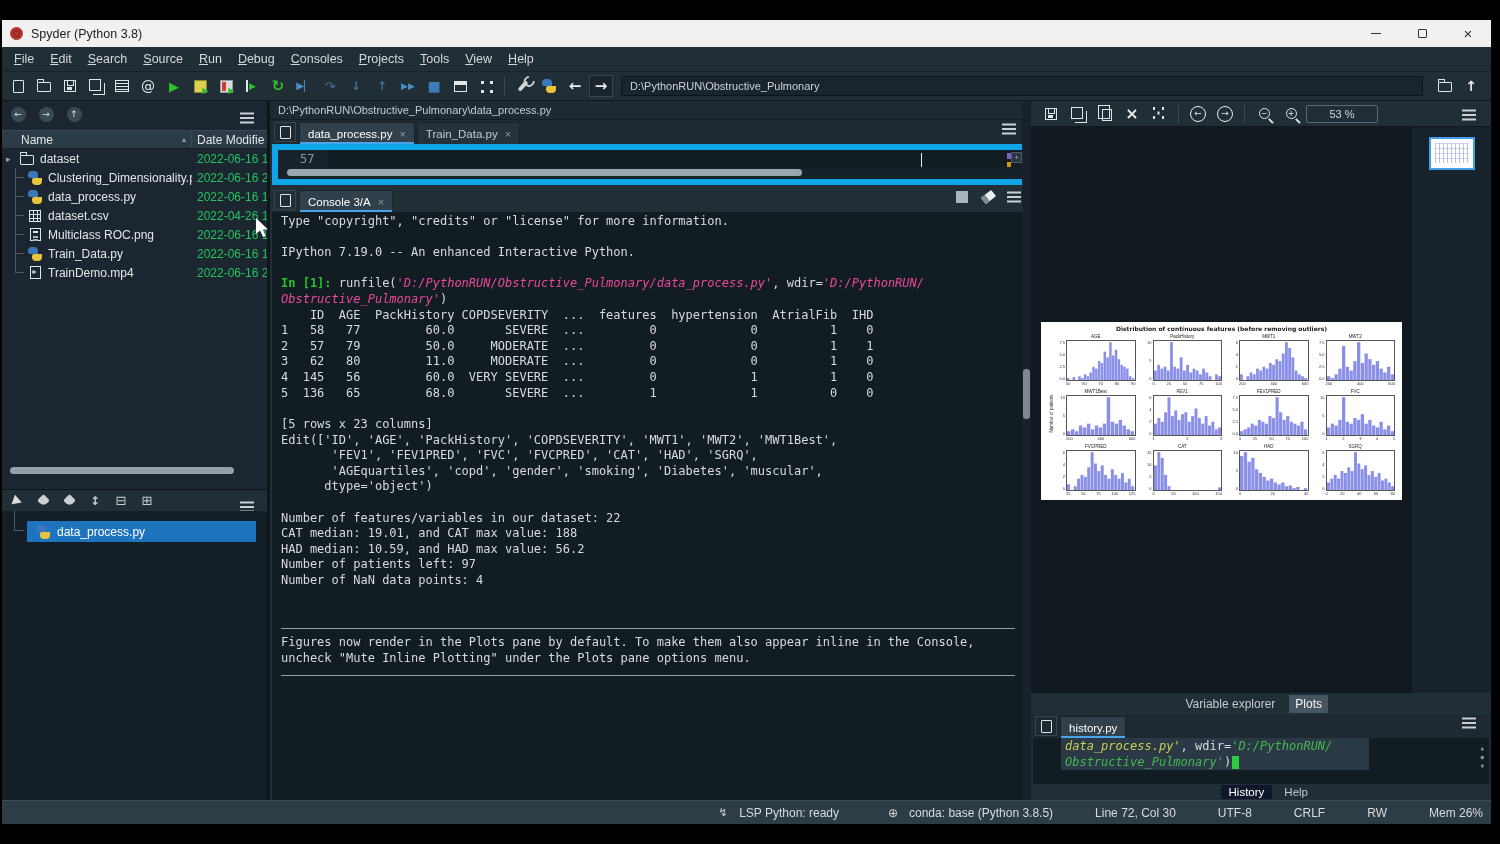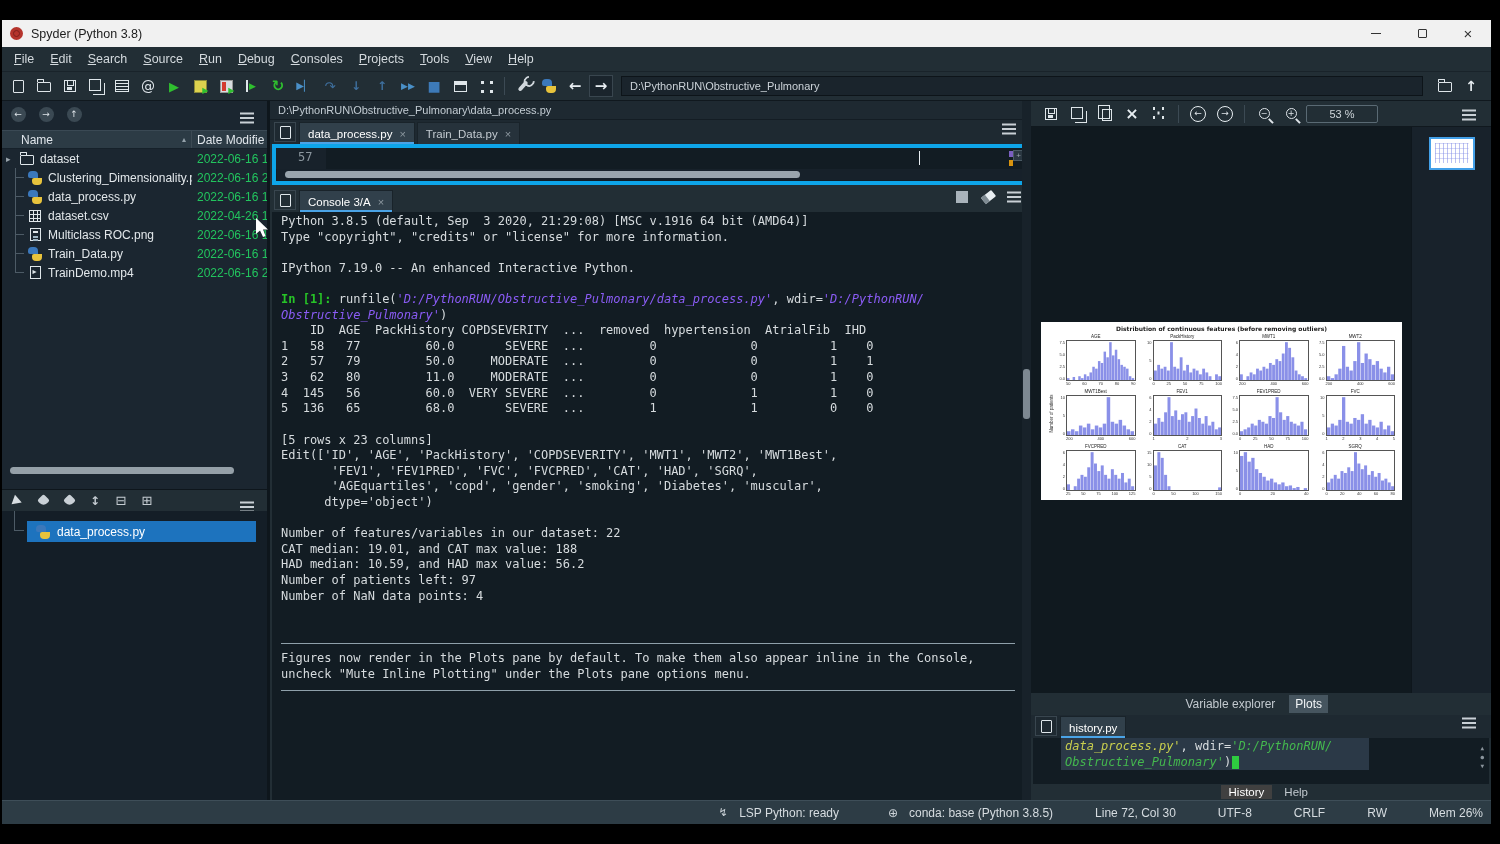--- a/index.html
+++ b/index.html
@@ -143,40 +143,40 @@
   .etabbar{position:absolute;top:19px;height:24px;left:0;right:0;background:#1e2931;
     display:flex;align-items:flex-end}
   .tabicon{width:22px;height:20px;border:1px solid #39464f;margin:0 3px 2px 4px;display:flex;
     align-items:center;justify-content:center;flex:none}
   .etab{height:22px;display:flex;align-items:center;padding:0 8px;font-size:11.5px;color:#c3cad0;
     background:#26323b;margin-right:2px;border:1px solid #19232a;border-bottom:none}
   .etab.active{background:#31404b;color:#fff;box-shadow:inset 0 -2px 0 #4aa3e6}
   .tclose{margin-left:7px;color:#8d98a0;font-size:11px}
   .tabmenu{margin-left:auto;margin-right:10px;margin-bottom:4px}
   .editor{position:absolute;top:43px;height:41px;left:2px;right:2px;background:#121c23;
-    border:4px solid #0ea5e9}
+    border:6px solid #0ea5e9}
   .gutter{position:absolute;left:0;top:0;bottom:12px;width:50px;background:#18222b;color:#8b969e;
     font-family:"DejaVu Sans Mono",monospace;font-size:12px;padding:2px 0 0 22px}
   .ecursor{position:absolute;left:643px;top:3px;width:1px;height:14px;background:#e8eef2}
   .mkP{position:absolute;right:12px;top:3px;width:4px;height:6px;background:#7a5fc0}
   .mkO{position:absolute;right:12px;top:12px;width:4px;height:6px;background:#d9940f}
   .cornerbtn{position:absolute;right:1px;top:2px;width:11px;height:11px;background:#2a3741;
     border:1px solid #4a5a64;color:#9aa5ad;font-size:8px;display:flex;align-items:center;justify-content:center}
   .ehscroll{position:absolute;left:1px;right:1px;bottom:1px;height:11px;background:#17212a;
     display:flex;align-items:center}
   .ehscroll .handle{width:515px;height:7px;border-radius:4px;background:#9aa5ad;margin-left:8px}
   .ctabbar{position:absolute;top:87px;height:24px;left:0;right:0;background:#222e35;
     display:flex;align-items:flex-end}
   .crightic{display:flex;align-items:center;gap:8px;margin-left:auto;margin-right:8px;margin-bottom:3px}
   .console{position:absolute;top:111px;bottom:0;left:2px;right:2px;background:#121c23;overflow:hidden;
     font-family:"DejaVu Sans Mono",monospace;font-size:12px;color:#d6dbde;padding:2px 14px 0 9px}
   .cline{height:15.62px;white-space:pre}
   .seg-p{}
   .seg-g{color:#27c427;font-weight:700}
-  .seg-s{color:#8b5cf6;font-style:italic}
+  .seg-s{color:#ec4899;font-style:italic}
   .hrline{height:15.62px;position:relative}
   .hrline:after{content:"";position:absolute;left:0;right:0;top:8px;border-top:1px solid #8fa0aa}
   .cvscroll{position:absolute;right:0;top:0;bottom:0;width:9px;background:#18222a}
   .cvscroll .handle{position:absolute;left:1px;right:1px;top:268px;height:50px;background:#7d8891;border-radius:3px}
 
   
   .ptoolbar{position:absolute;top:0;left:0;right:0;height:26px;background:#222e35;display:flex;
     align-items:center;gap:3px;padding-left:8px;border-bottom:1px solid #10181e}
   .zoombox{width:72px;height:18px;border:1px solid #5a6a74;color:#cfd6db;font-size:11px;
     display:flex;align-items:center;justify-content:center;border-radius:2px;}
@@ -201,21 +201,21 @@
   .hline:first-child{margin-top:5px}
   .hs1{color:#c9cf4e}
   .hs2{color:#44b94e}
   .hp{color:#d6dbde;font-style:normal}
   .hcur{display:inline-block;width:7px;height:13px;background:#2ecc40;margin-left:1px}
   .hscrollw{position:absolute;right:5px;top:6px;display:flex;flex-direction:column;align-items:center;
     gap:2px;color:#8a949c;font-size:6px;font-style:normal}
   .hbtabs{position:absolute;top:683px;height:16px;left:0;right:0;display:flex;justify-content:flex-end;
     padding-right:177px;gap:6px;font-size:11.5px;align-items:center}
   .hbt{color:#c2c9cf;padding:1px 6px}
-  .hbt.active{background:#404040;color:#fff;padding:1px 8px}
+  .hbt.active{background:#0f172a;color:#fff;padding:1px 8px}
 
   
   .figure{position:absolute;left:10px;top:195px;width:361px;height:178px;background:#fff;color:#222}
   .figtitle{text-align:center;font-size:6px;font-weight:700;padding-top:3px;
     font-family:"DejaVu Sans",sans-serif}
   .figylabel{position:absolute;left:-9px;top:50%;transform:rotate(-90deg);font-size:4.5px;color:#333}
   .figgrid{display:grid;grid-template-columns:repeat(4,1fr);column-gap:7px;row-gap:3px;
     padding:2px 7px 2px 15px;height:calc(100% - 12px)}
   .sp{display:flex;flex-direction:column;min-height:0}
   .sptitle{text-align:center;font-size:4.5px;color:#222;height:6px;flex:none}
@@ -623,28 +623,27 @@
               </span>
             </button>
             <button class="tbtn" style="width: 18px;">
               <span class="I">
                 <span class="icBurger"></span>
               </span>
             </button>
           </span>
         </div>
       <div class="console" id="console">
-          <div class="cline"><span class="seg-p">Python 3.8.5 (default, Sep  3 2020, 21:29:08) [MSC v.1916 64 bit (AMD64)]</span></div>
           <div class="cline"><span class="seg-p">Type "copyright", "credits" or "license" for more information.</span></div>
           <div class="cline"><span class="seg-p"></span></div>
           <div class="cline"><span class="seg-p">IPython 7.19.0 -- An enhanced Interactive Python.</span></div>
           <div class="cline"><span class="seg-p"></span></div>
           <div class="cline"><span class="seg-g">In [1]: </span><span class="seg-p">runfile(</span><span class="seg-s">'D:/PythonRUN/Obstructive_Pulmonary/data_process.py'</span><span class="seg-p">, wdir=</span><span class="seg-s">'D:/PythonRUN/</span></div>
           <div class="cline"><span class="seg-s">Obstructive_Pulmonary'</span><span class="seg-p">)</span></div>
-          <div class="cline"><span class="seg-p">    ID  AGE  PackHistory COPDSEVERITY  ...  removed  hypertension  AtrialFib  IHD</span></div>
+          <div class="cline"><span class="seg-p">    ID  AGE  PackHistory COPDSEVERITY  ...  features  hypertension  AtrialFib  IHD</span></div>
           <div class="cline"><span class="seg-p">1   58   77         60.0       SEVERE  ...         0             0          1    0</span></div>
           <div class="cline"><span class="seg-p">2   57   79         50.0     MODERATE  ...         0             0          1    1</span></div>
           <div class="cline"><span class="seg-p">3   62   80         11.0     MODERATE  ...         0             0          1    0</span></div>
           <div class="cline"><span class="seg-p">4  145   56         60.0  VERY SEVERE  ...         0             1          1    0</span></div>
           <div class="cline"><span class="seg-p">5  136   65         68.0       SEVERE  ...         1             1          0    0</span></div>
           <div class="cline"><span class="seg-p"></span></div>
           <div class="cline"><span class="seg-p">[5 rows x 23 columns]</span></div>
           <div class="cline"><span class="seg-p">Edit(['ID', 'AGE', 'PackHistory', 'COPDSEVERITY', 'MWT1', 'MWT2', 'MWT1Best',</span></div>
           <div class="cline"><span class="seg-p">       'FEV1', 'FEV1PRED', 'FVC', 'FVCPRED', 'CAT', 'HAD', 'SGRQ',</span></div>
           <div class="cline"><span class="seg-p">       'AGEquartiles', 'copd', 'gender', 'smoking', 'Diabetes', 'muscular',</span></div>

